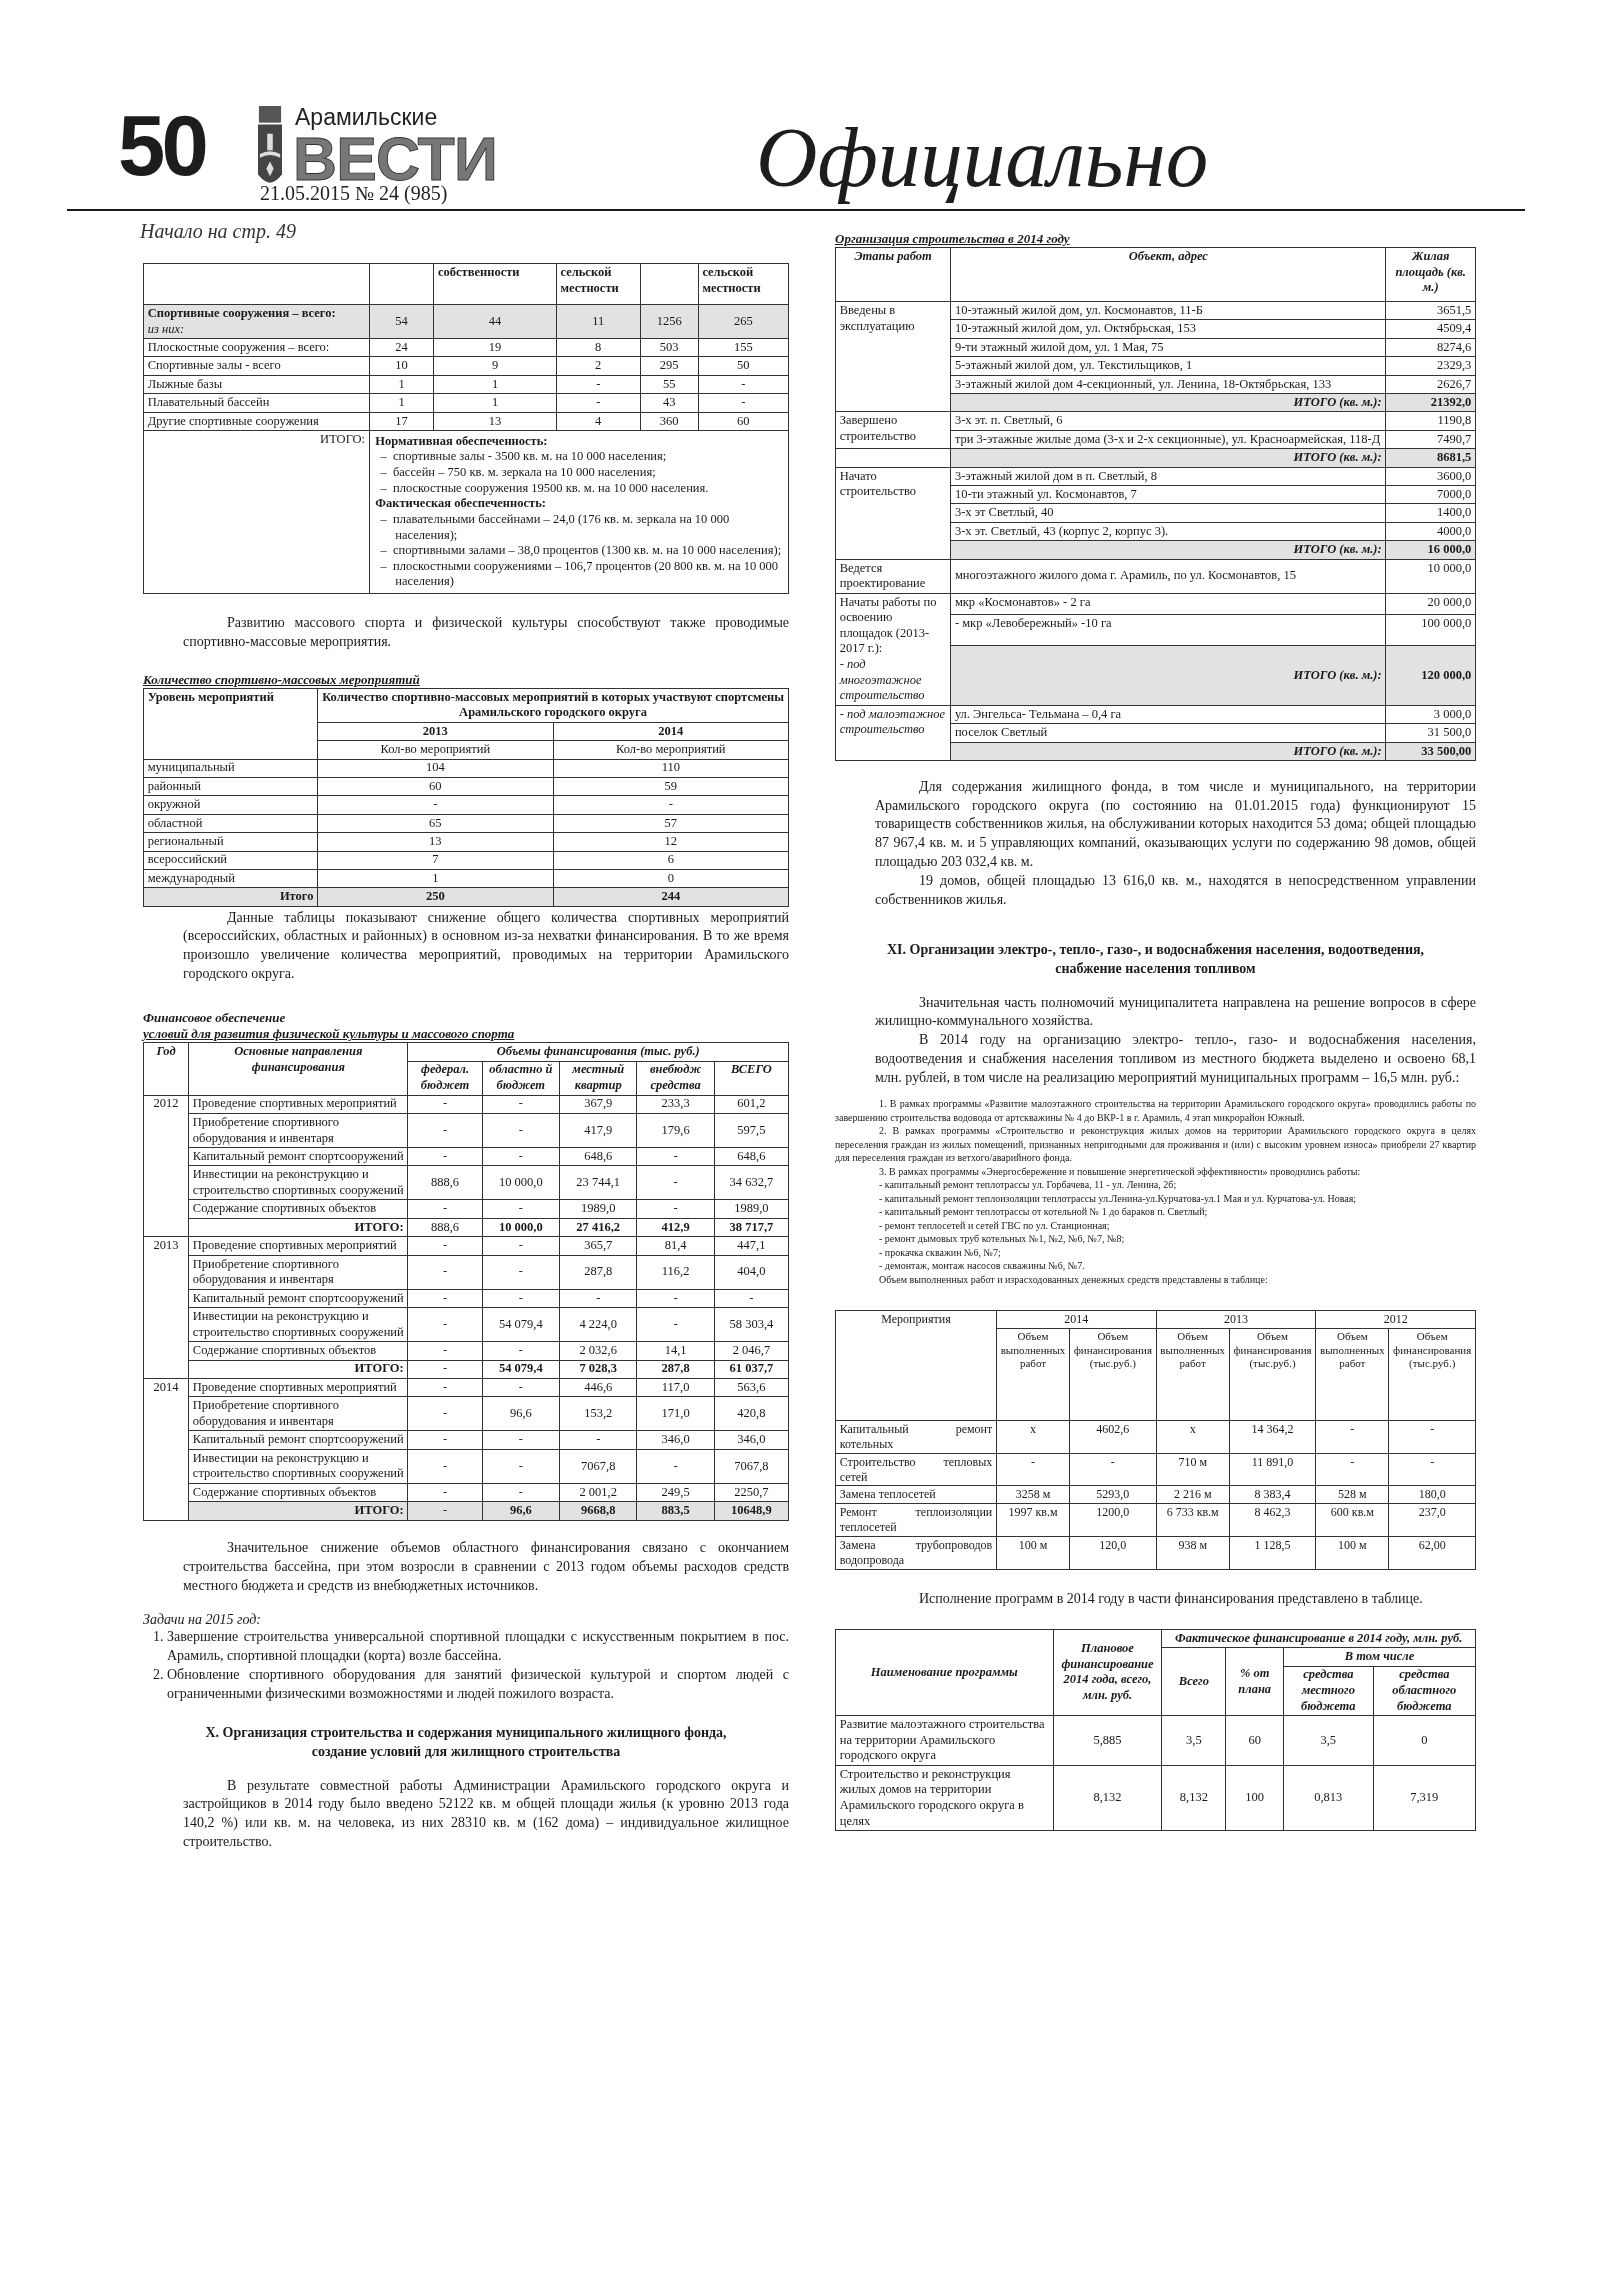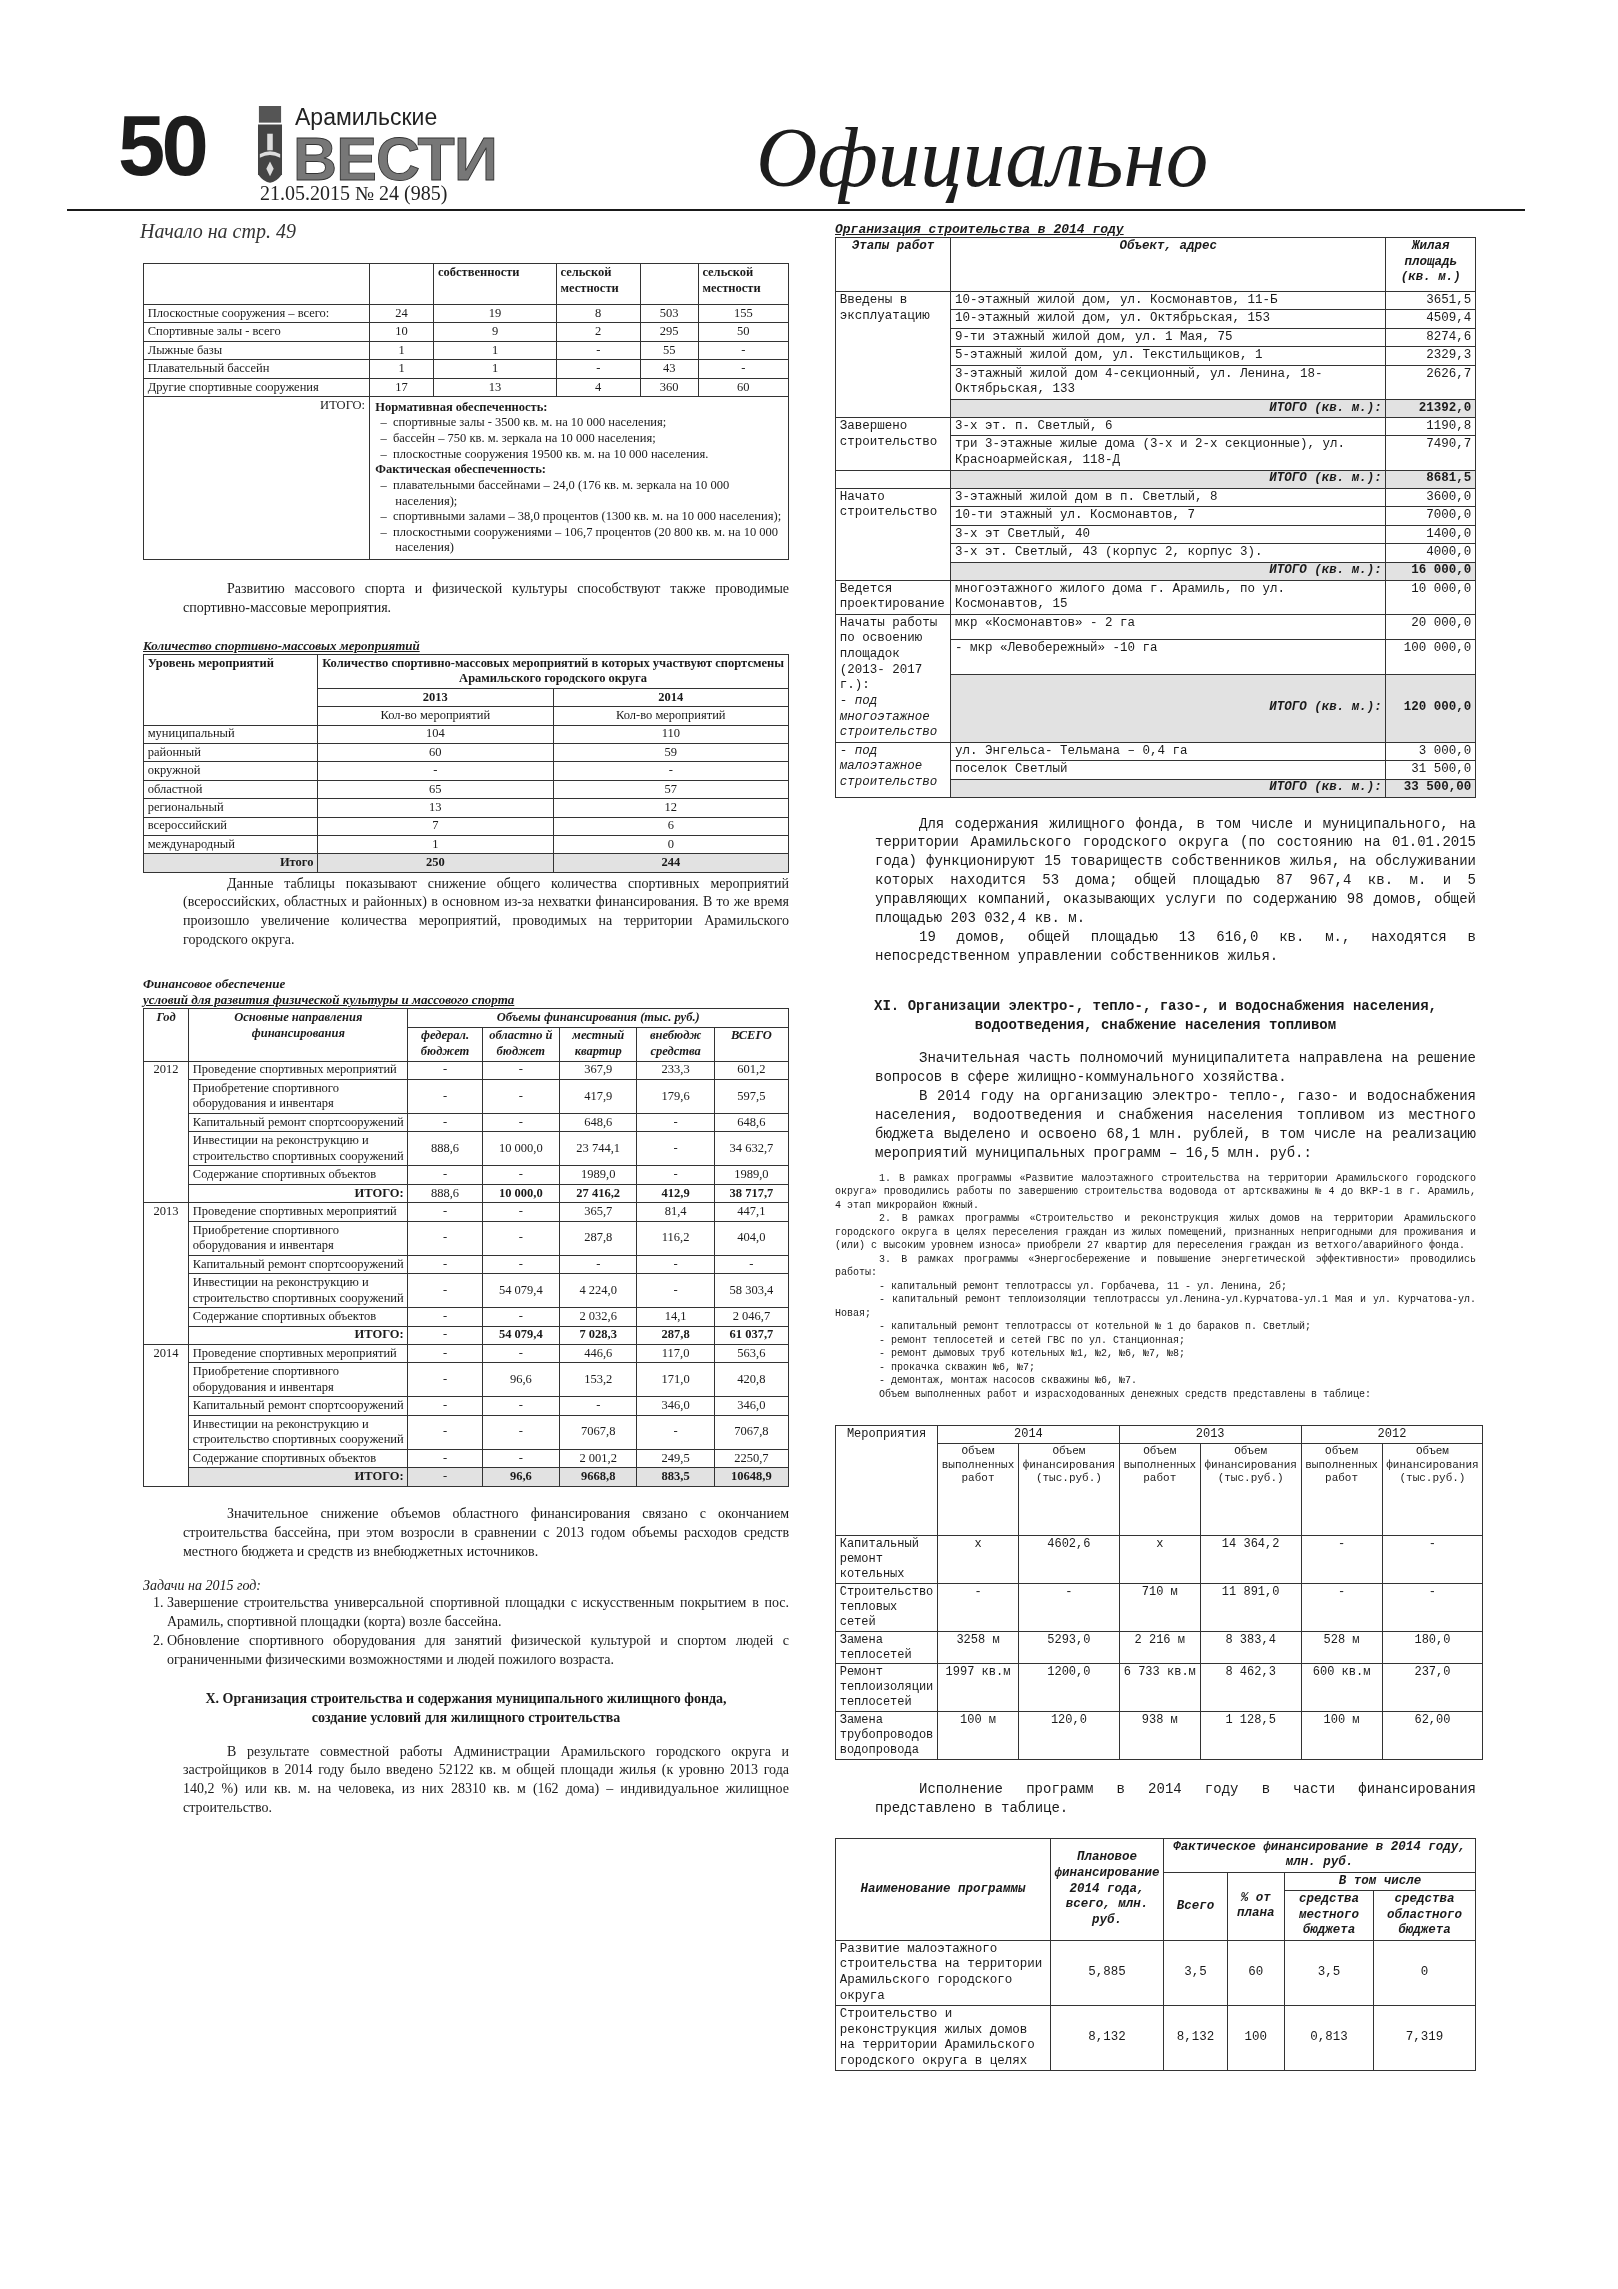--- a/index.html
+++ b/index.html
@@ -10,21 +10,21 @@
   .logo-emblem { left: 257px; top: 106px; width: 26px; height: 85px; }
   .logo-top { left: 295px; top: 106px; font-family: "Liberation Sans", sans-serif; font-size: 23px; color: #222; line-height: 1; }
   .logo-main { left: 293px; top: 129px; font-family: "Liberation Sans", sans-serif; font-weight: 700; font-size: 61px; color: #777; line-height: 1; letter-spacing: -0.9px; -webkit-text-stroke: 0.9px #333; }
   .issue { left: 260px; top: 182px; font-family: "Liberation Serif", serif; font-size: 20px; color: #222; }
   .section-title { left: 748px; top: 115px; font-family: "Liberation Serif", serif; font-style: italic; font-size: 85px; color: #1d1d1d; line-height: 1; margin-left: 8px; }
   .rule-top { left: 67px; top: 209px; width: 1458px; height: 1.8px; background: #1a1a1a; }
   .continued { left: 140px; top: 220px; font-style: italic; font-size: 20px; color: #333; }
   
   .col { position: absolute; font-family: "Liberation Serif", serif; }
   .col-left { left: 143px; top: 263px; width: 646px; }
-  .col-right { left: 835px; top: 222px; width: 641px; font-family: Liberation Mono, monospace; }
+  .col-right { left: 835px; top: 231px; width: 641px; }
   table { border-collapse: collapse; width: 100%; font-size: 12.5px; line-height: 1.25; }
   td, th { border: 1.2px solid #333; padding: 0.9px 3.7px; vertical-align: middle; font-weight: normal; }
   .c { text-align: center; }
   .r { text-align: right; }
   .b { font-weight: 700; }
   .i { font-style: italic; }
   .gray { background: #e2e2e2; }
   .tbl-caption { font-style: italic; font-weight: 700; font-size: 13px; text-decoration: underline; margin-top: 13px; }
   p.body { font-size: 14px; line-height: 1.35; text-align: justify; text-indent: 44px; margin-top: 9.2px; margin-left: 40px; }
   .heading { font-weight: 700; font-size: 14px; text-align: center; line-height: 1.35; margin-top: 20px; }
@@ -56,20 +56,28 @@
   <table>
     <tbody>
         <tr style="height:41px;">
       <td style="width:35%;"></td>
       <td style="width:10%;"></td>
       <td class="b" style="width:19%;vertical-align:top;">собственности</td>
       <td class="b" style="width:13%;vertical-align:top;">сельской местности</td>
       <td style="width:9%;"></td>
       <td class="b" style="width:14%;vertical-align:top;">сельской местности</td>
     </tr>
+    <tr class="gray">
+      <td class="b"><span>Спортивные сооружения – всего:</span><br><span class="i" style="font-weight:normal">из них:</span></td>
+      <td class="c">54</td>
+      <td class="c">44</td>
+      <td class="c">11</td>
+      <td class="c">1256</td>
+      <td class="c">265</td>
+    </tr>
     <tr>
       <td>Плоскостные сооружения – всего:</td>
       <td class="c">24</td>
       <td class="c">19</td>
       <td class="c">8</td>
       <td class="c">503</td>
       <td class="c">155</td>
     </tr>
     <tr>
       <td>Спортивные залы - всего</td>

